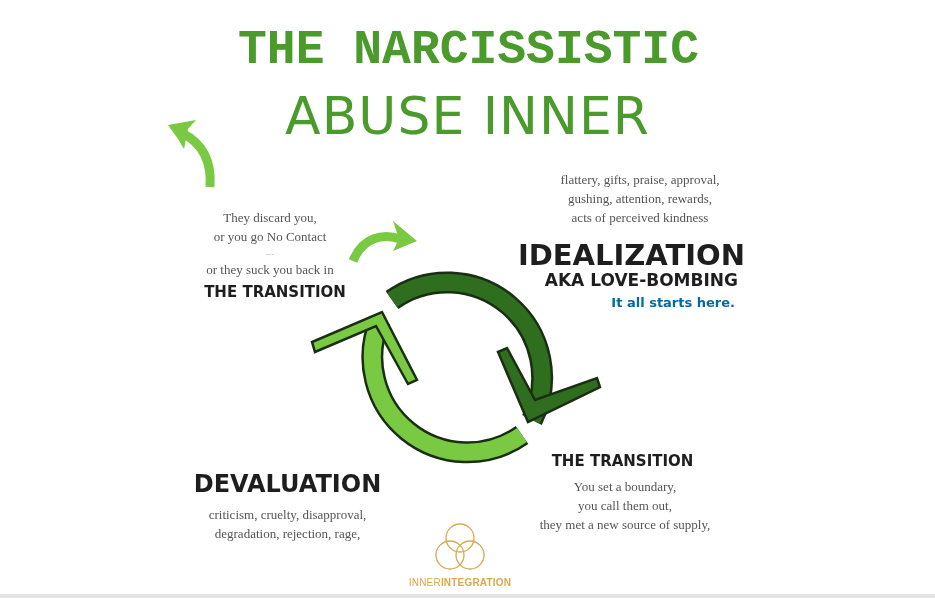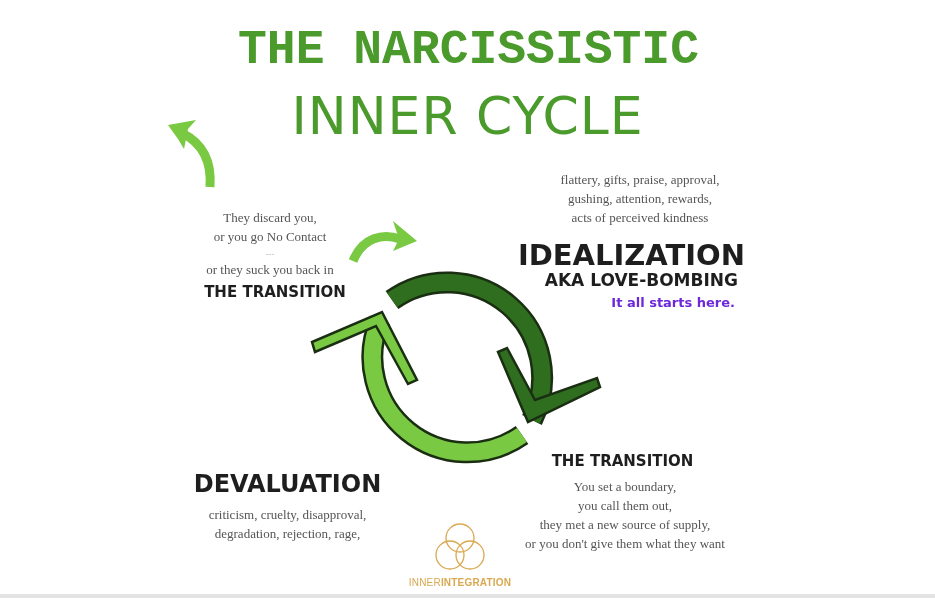--- a/index.html
+++ b/index.html
@@ -6,30 +6,30 @@
   body { width:935px; height:598px; background:#ffffff; position:relative; overflow:hidden;
          font-family:"Liberation Sans", sans-serif; }
   .abs { position:absolute; }
   .title1 { left:1px; width:935px; top:22px; text-align:center; font-family:Liberation Mono, monospace;
             font-weight:bold; font-size:48px; color:#4a9a2c; letter-spacing:0px; line-height:56px; }
   .title2 { left:0; width:935px; top:84px; text-align:center; font-family:"DejaVu Sans", sans-serif;
             font-weight:normal; font-size:52px; color:#4a9a2c; line-height:64px; letter-spacing:1px; }
   .gray { color:#555555; font-family:Liberation Serif, serif; font-size:13px; line-height:19px; text-align:center; }
   .head-sm { font-family:"DejaVu Sans", sans-serif; font-weight:bold; font-size:15px; color:#1e1e1e; text-align:center; }
   .head-lg { font-family:"DejaVu Sans", sans-serif; font-weight:bold; color:#1e1e1e; text-align:center; }
-  .red { color:#6d28d9; font-family:"DejaVu Sans", sans-serif; font-weight:bold; font-size:13px; }
+  .red { color:#0369a1; font-family:"DejaVu Sans", sans-serif; font-weight:bold; font-size:13px; }
   .brand { font-family:"Liberation Sans", sans-serif; font-size:10px; color:#d9a850; letter-spacing:0.2px; }
   .brand b { font-weight:bold; }
   .bottom-strip { left:0; top:594px; width:935px; height:4px; background:#e3e3e3; }
 </style>
 </head>
 <body>
 
 <div class="abs title1">THE NARCISSISTIC</div>
-<div class="abs title2">INNER CYCLE</div>
+<div class="abs title2">ABUSE INNER</div>
 
 <svg class="abs" style="left:160px;top:115px" width="80" height="80" viewBox="0 0 80 80">
   <path d="M50 72 C52 45 42 28 22 18" stroke="#7ac943" stroke-width="9" fill="none"></path>
   <polygon points="8,10 36,5 28,14 24,34 18,24" fill="#7ac943"></polygon>
 </svg>
 <svg class="abs" style="left:345px;top:215px" width="80" height="60" viewBox="0 0 80 60">
   <path d="M8 46 C18 22 38 18 55 24" stroke="#7ac943" stroke-width="9" fill="none"></path>
   <polygon points="48,6 72,26 48,36 54,24" fill="#7ac943"></polygon>
 </svg>
 
@@ -69,21 +69,20 @@
 <div class="abs gray" style="left:170px;top:505px;width:235px;">
   <div>criticism, cruelty, disapproval,</div>
   <div>degradation, rejection, rage,</div>
 </div>
 
 <div class="abs head-sm" style="left:530px;top:452px;width:185px;">THE TRANSITION</div>
 <div class="abs gray" style="left:490px;top:477px;width:270px;">
   <div>You set a boundary,</div>
   <div>you call them out,</div>
   <div>they met a new source of supply,</div>
-  <div>or you don't give them what they want</div>
 </div>
 
 <svg class="abs" style="left:430px;top:522px" width="60" height="52" viewBox="0 0 60 52">
   <circle cx="30" cy="16" r="14" fill="none" stroke="#d9a850" stroke-width="1.3"></circle>
   <circle cx="20" cy="33" r="14" fill="none" stroke="#d9a850" stroke-width="1.3"></circle>
   <circle cx="40" cy="33" r="14" fill="none" stroke="#d9a850" stroke-width="1.3"></circle>
 </svg>
 <div class="abs brand" style="left:390px;top:577px;width:140px;text-align:center;">
   <span>INNER</span><b>INTEGRATION</b>
 </div>

